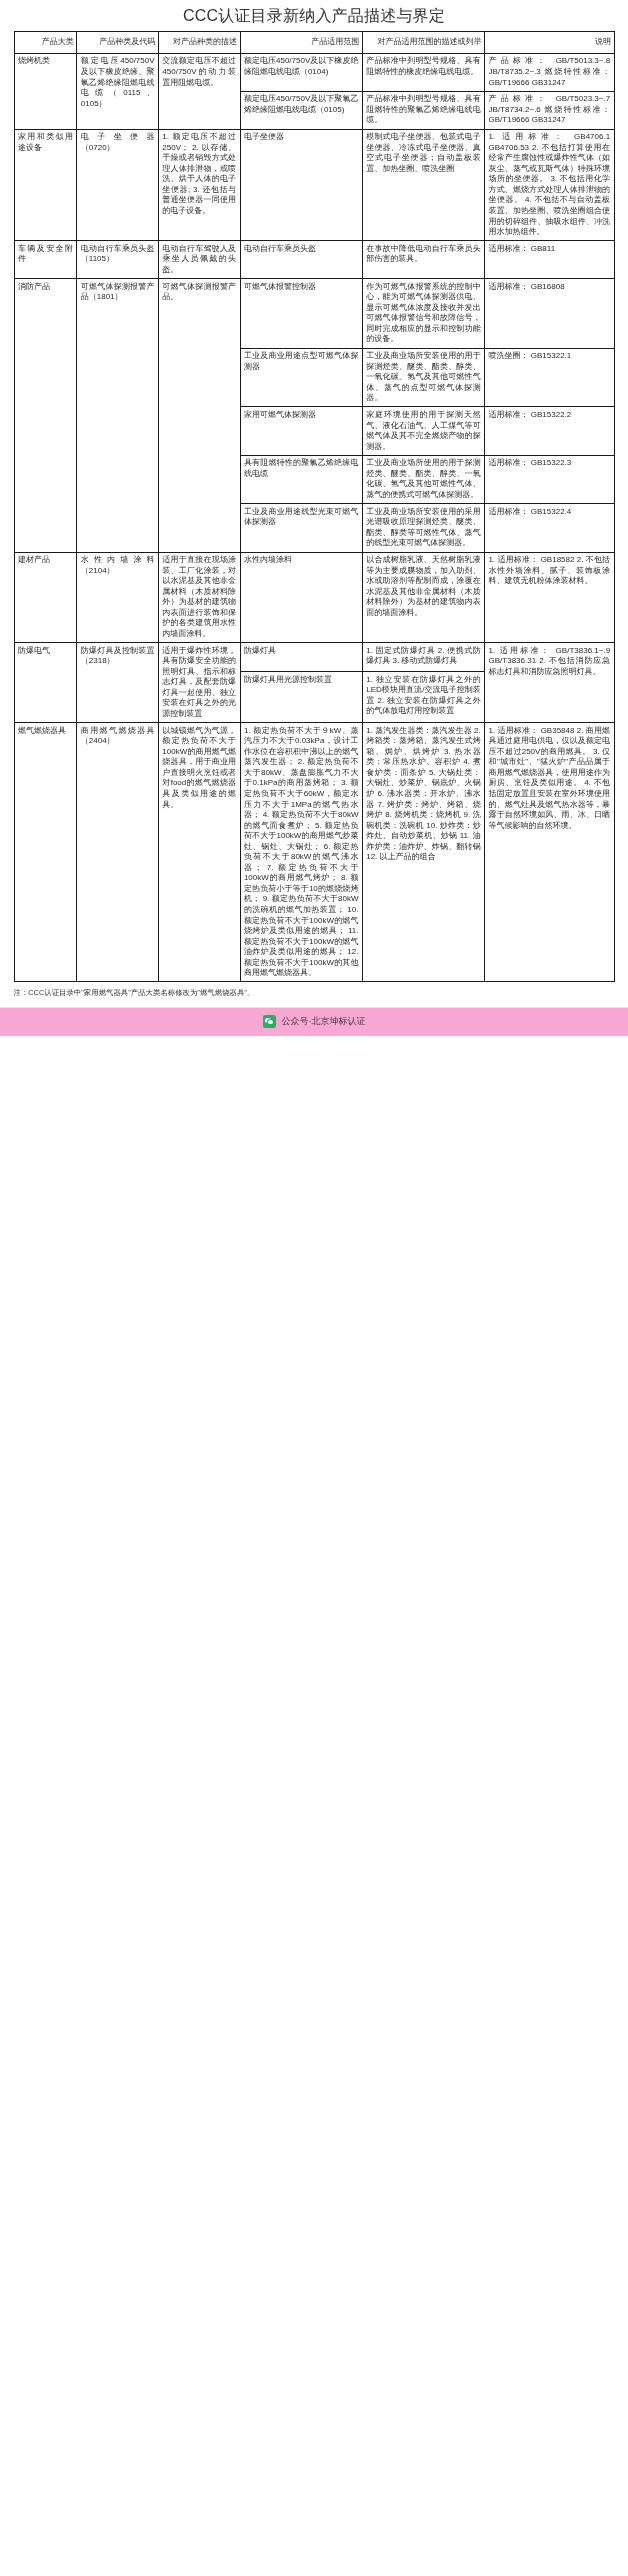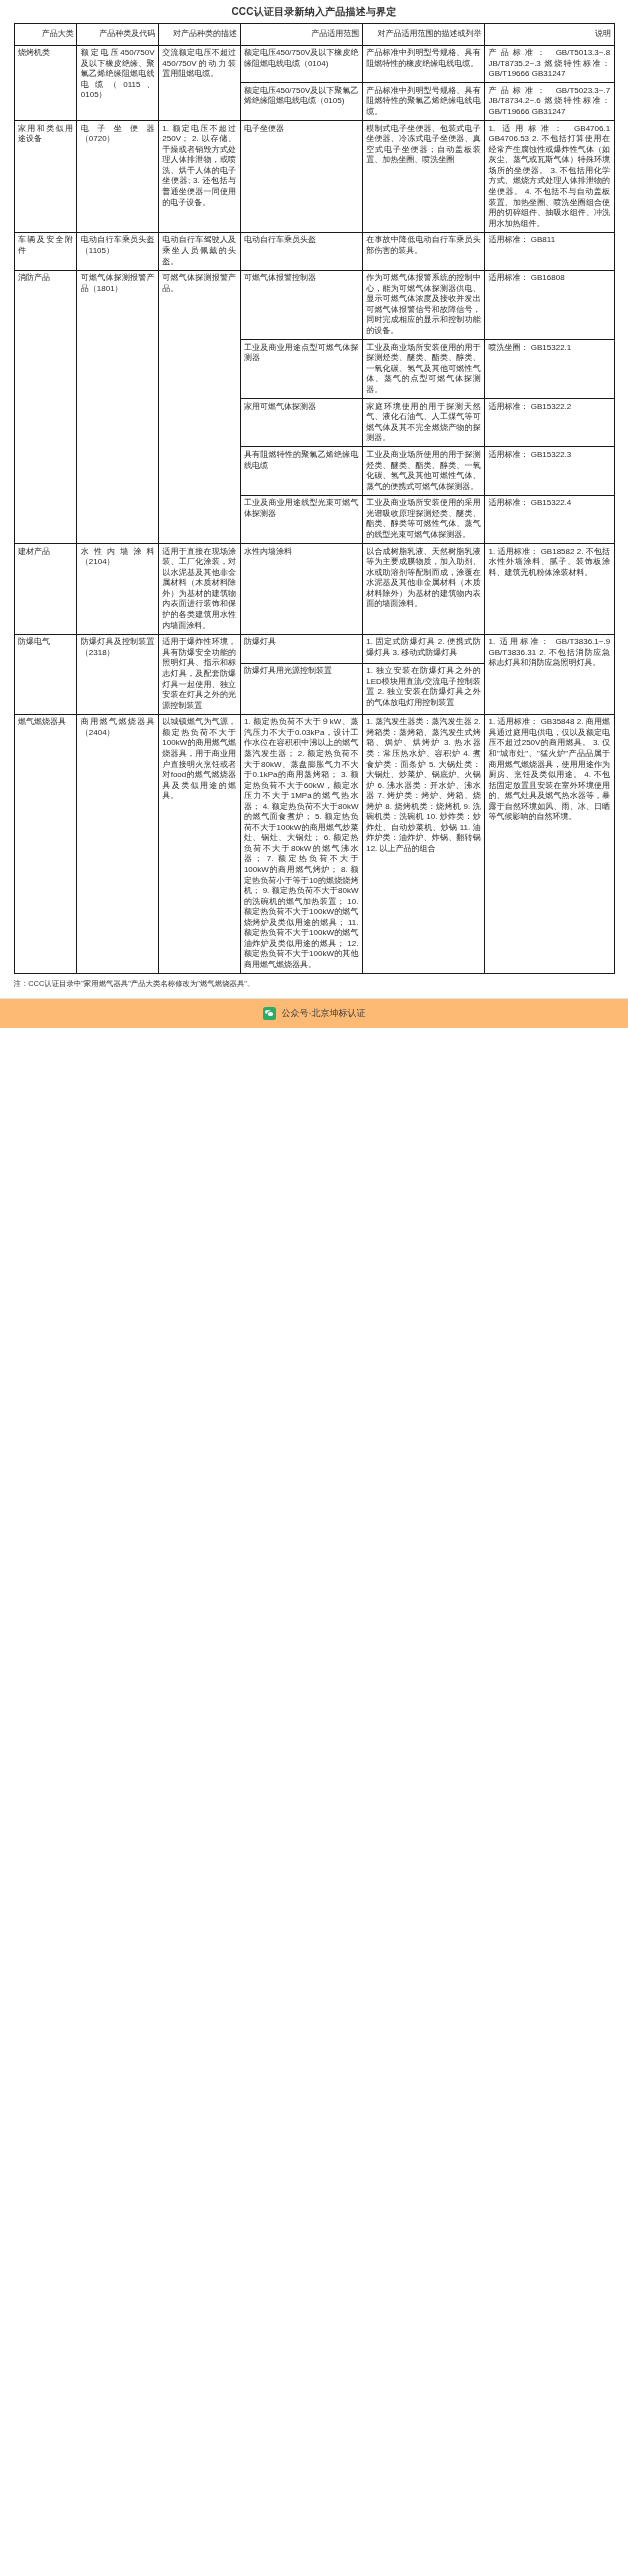--- a/index.html
+++ b/index.html
@@ -12,27 +12,26 @@
     font-family: "Liberation Serif", "DejaVu Serif", serif;
     color: #222222;
   }
   .page {
     width: 628px;
     position: relative;
     padding: 0;
   }
   .doc-title {
     text-align: center;
-    font-size: 10px;
+    font-size: 16px;
     line-height: 1.4;
     color: #333;
     padding: 5.2px 0 3.4px 0;
     font-family: "Liberation Sans", sans-serif;
     letter-spacing: 0.2px;
-    font-weight: bold;
   }
   table.main {
     border-collapse: collapse;
     width: 601px;
     margin: 0 auto;
     table-layout: fixed;
   }
   table.main td, table.main th {
     border: 0.9px solid #1a1a1a;
     vertical-align: top;
@@ -64,21 +63,21 @@
   .footnote {
     width: 601px;
     margin: 5.2px auto 0 auto;
     font-size: 7.4px;
     line-height: 1.4;
     color: #333;
     font-family: "Liberation Sans", "DejaVu Sans", sans-serif;
   }
   .footer-bar {
     width: 628px;
-    background: #fdba74;
+    background: #f9a8d4;
     margin-top: 8.6px;
     padding: 7.7px 0 7.7px 0;
     display: flex;
     align-items: center;
     justify-content: center;
     gap: 6px;
     border-top: 0.9px solid #e2e2e2;
   }
   .wechat-icon {
     width: 13px; height: 13px;

